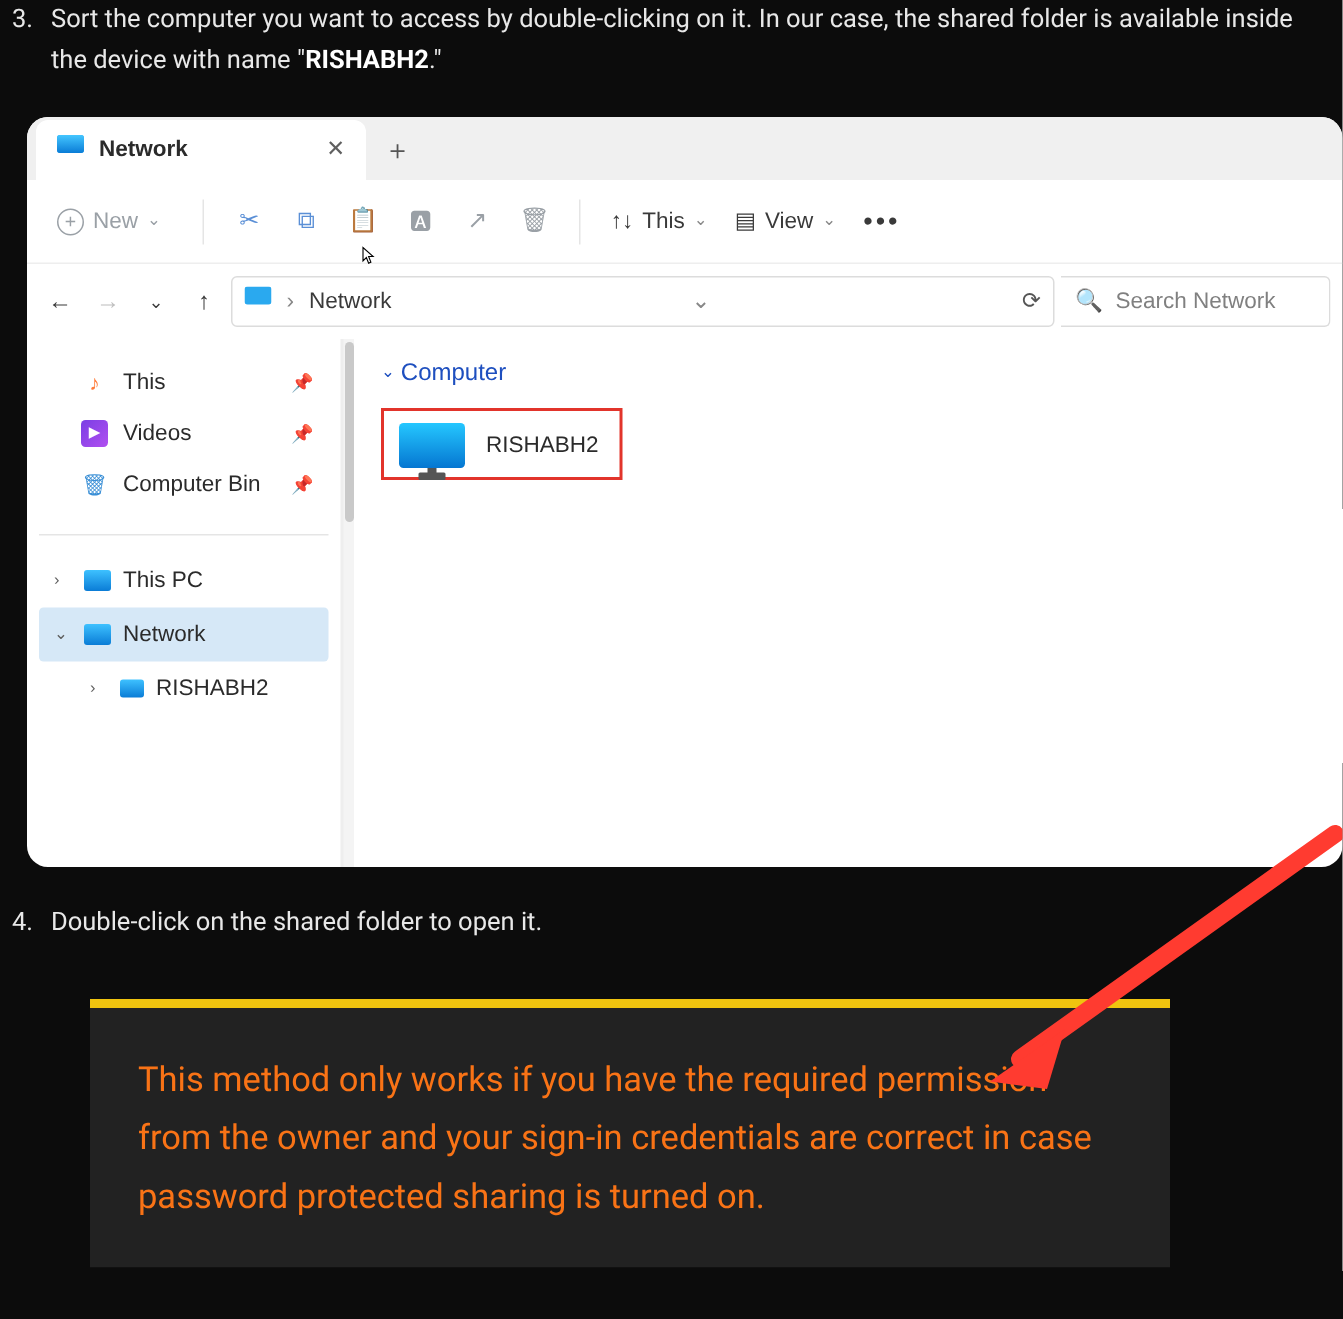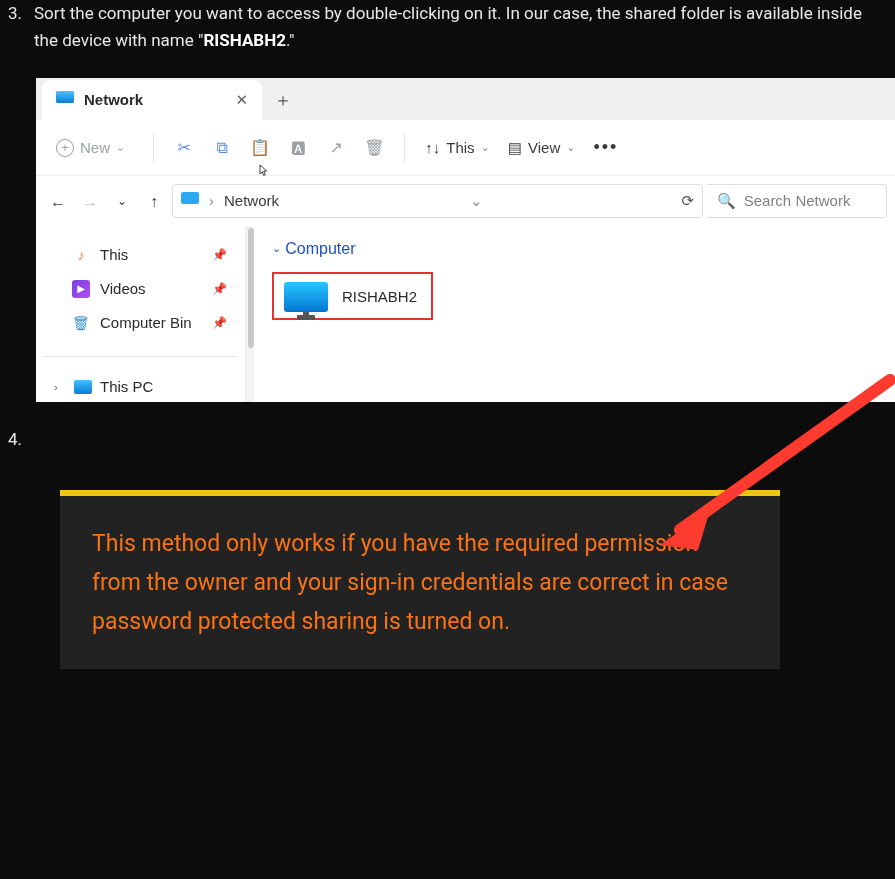--- a/index.html
+++ b/index.html
@@ -20,27 +20,28 @@
     margin-bottom: 8px;
   }
   .step-num {
     min-width: 22px;
     text-align: right;
     color: #e8e8e8;
   }
   .step-text { flex: 1; }
   .step-text b { font-weight: 700; color: #fff; }
   .screenshot {
-    margin: 12px 0 24px 36px;
+    margin: 12px 0 24px 18px;
     background: #fff;
-    height: 324px;
+    height: 500px;
     position: relative;
     overflow: hidden;
     font-family: "Segoe UI", Arial, sans-serif;
     color: #2b2b2b;
+    border-radius: 14px;
   }
   
   .tabbar {
     background: #f0f0f0;
     height: 42px;
     display: flex;
     align-items: flex-end;
   }
   .tab {
     background: #fff;
@@ -327,20 +328,21 @@
           <span class="nodelabel">RISHABH2</span>
         </div>
       </div>
     </div>
   </div>
 </div>
 
 <ol>
   <li class="step">
     <span class="step-num">4.</span>
+    <span class="step-text">Double-click on the shared folder to open it.</span>
   </li>
 </ol>
 
 <div class="notewrap">
   <svg class="arrow" viewBox="0 0 260 200">
     <line x1="250" y1="10" x2="40" y2="160" stroke="#ff3b30" stroke-width="12" stroke-linecap="round"></line>
     <polygon points="20,175 70,140 58,180" fill="#ff3b30"></polygon>
   </svg>
   <div class="notebar"></div>
   <div class="notebody">This method only works if you have the required permission from the owner and your sign-in credentials are correct in case password protected sharing is turned on.</div>

